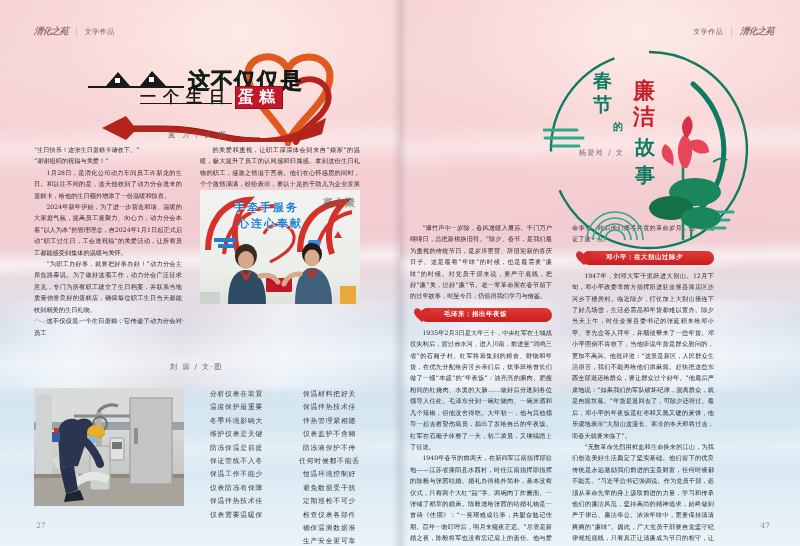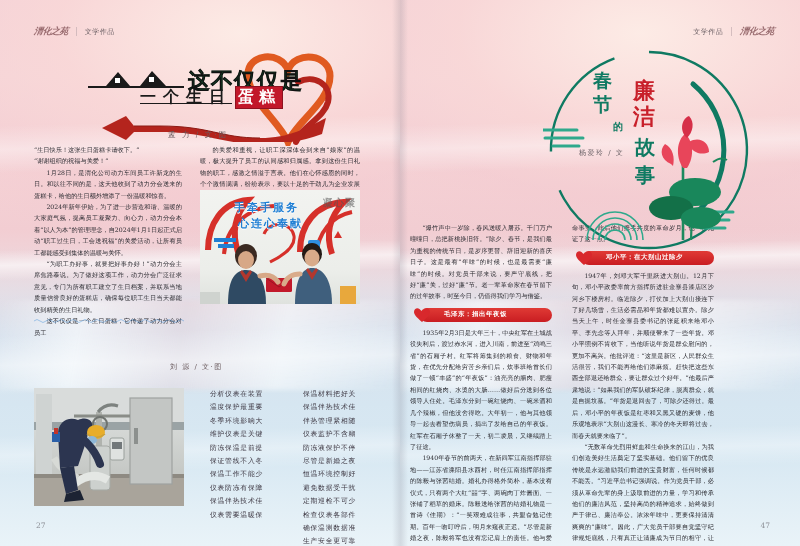--- a/index.html
+++ b/index.html
@@ -280,21 +280,21 @@
         <div class="poemline">仪表防冻有保障</div>
         <div class="poemline">保温伴热技术佳</div>
         <div class="poemline">仪表需要温暖保</div>
       </div>
       <div class="poemcol">
         <div class="poemline">保温材料把好关</div>
         <div class="poemline">保温伴热技术佳</div>
         <div class="poemline">伴热管理紧相随</div>
         <div class="poemline">仪表监护不含糊</div>
         <div class="poemline">防冻液保护不停</div>
-        <div class="poemline">尽管是新婚之夜</div>
+        <div class="poemline">任何时候都不能丢</div>
         <div class="poemline">恒温环境控制好</div>
         <div class="poemline">避免数据受干扰</div>
         <div class="poemline">定期巡检不可少</div>
         <div class="poemline">检查仪表各部件</div>
         <div class="poemline">确保温测数据准</div>
         <div class="poemline">生产安全更可靠</div>
       </div>
     </div>
 
     <div class="pageno left">27</div>

